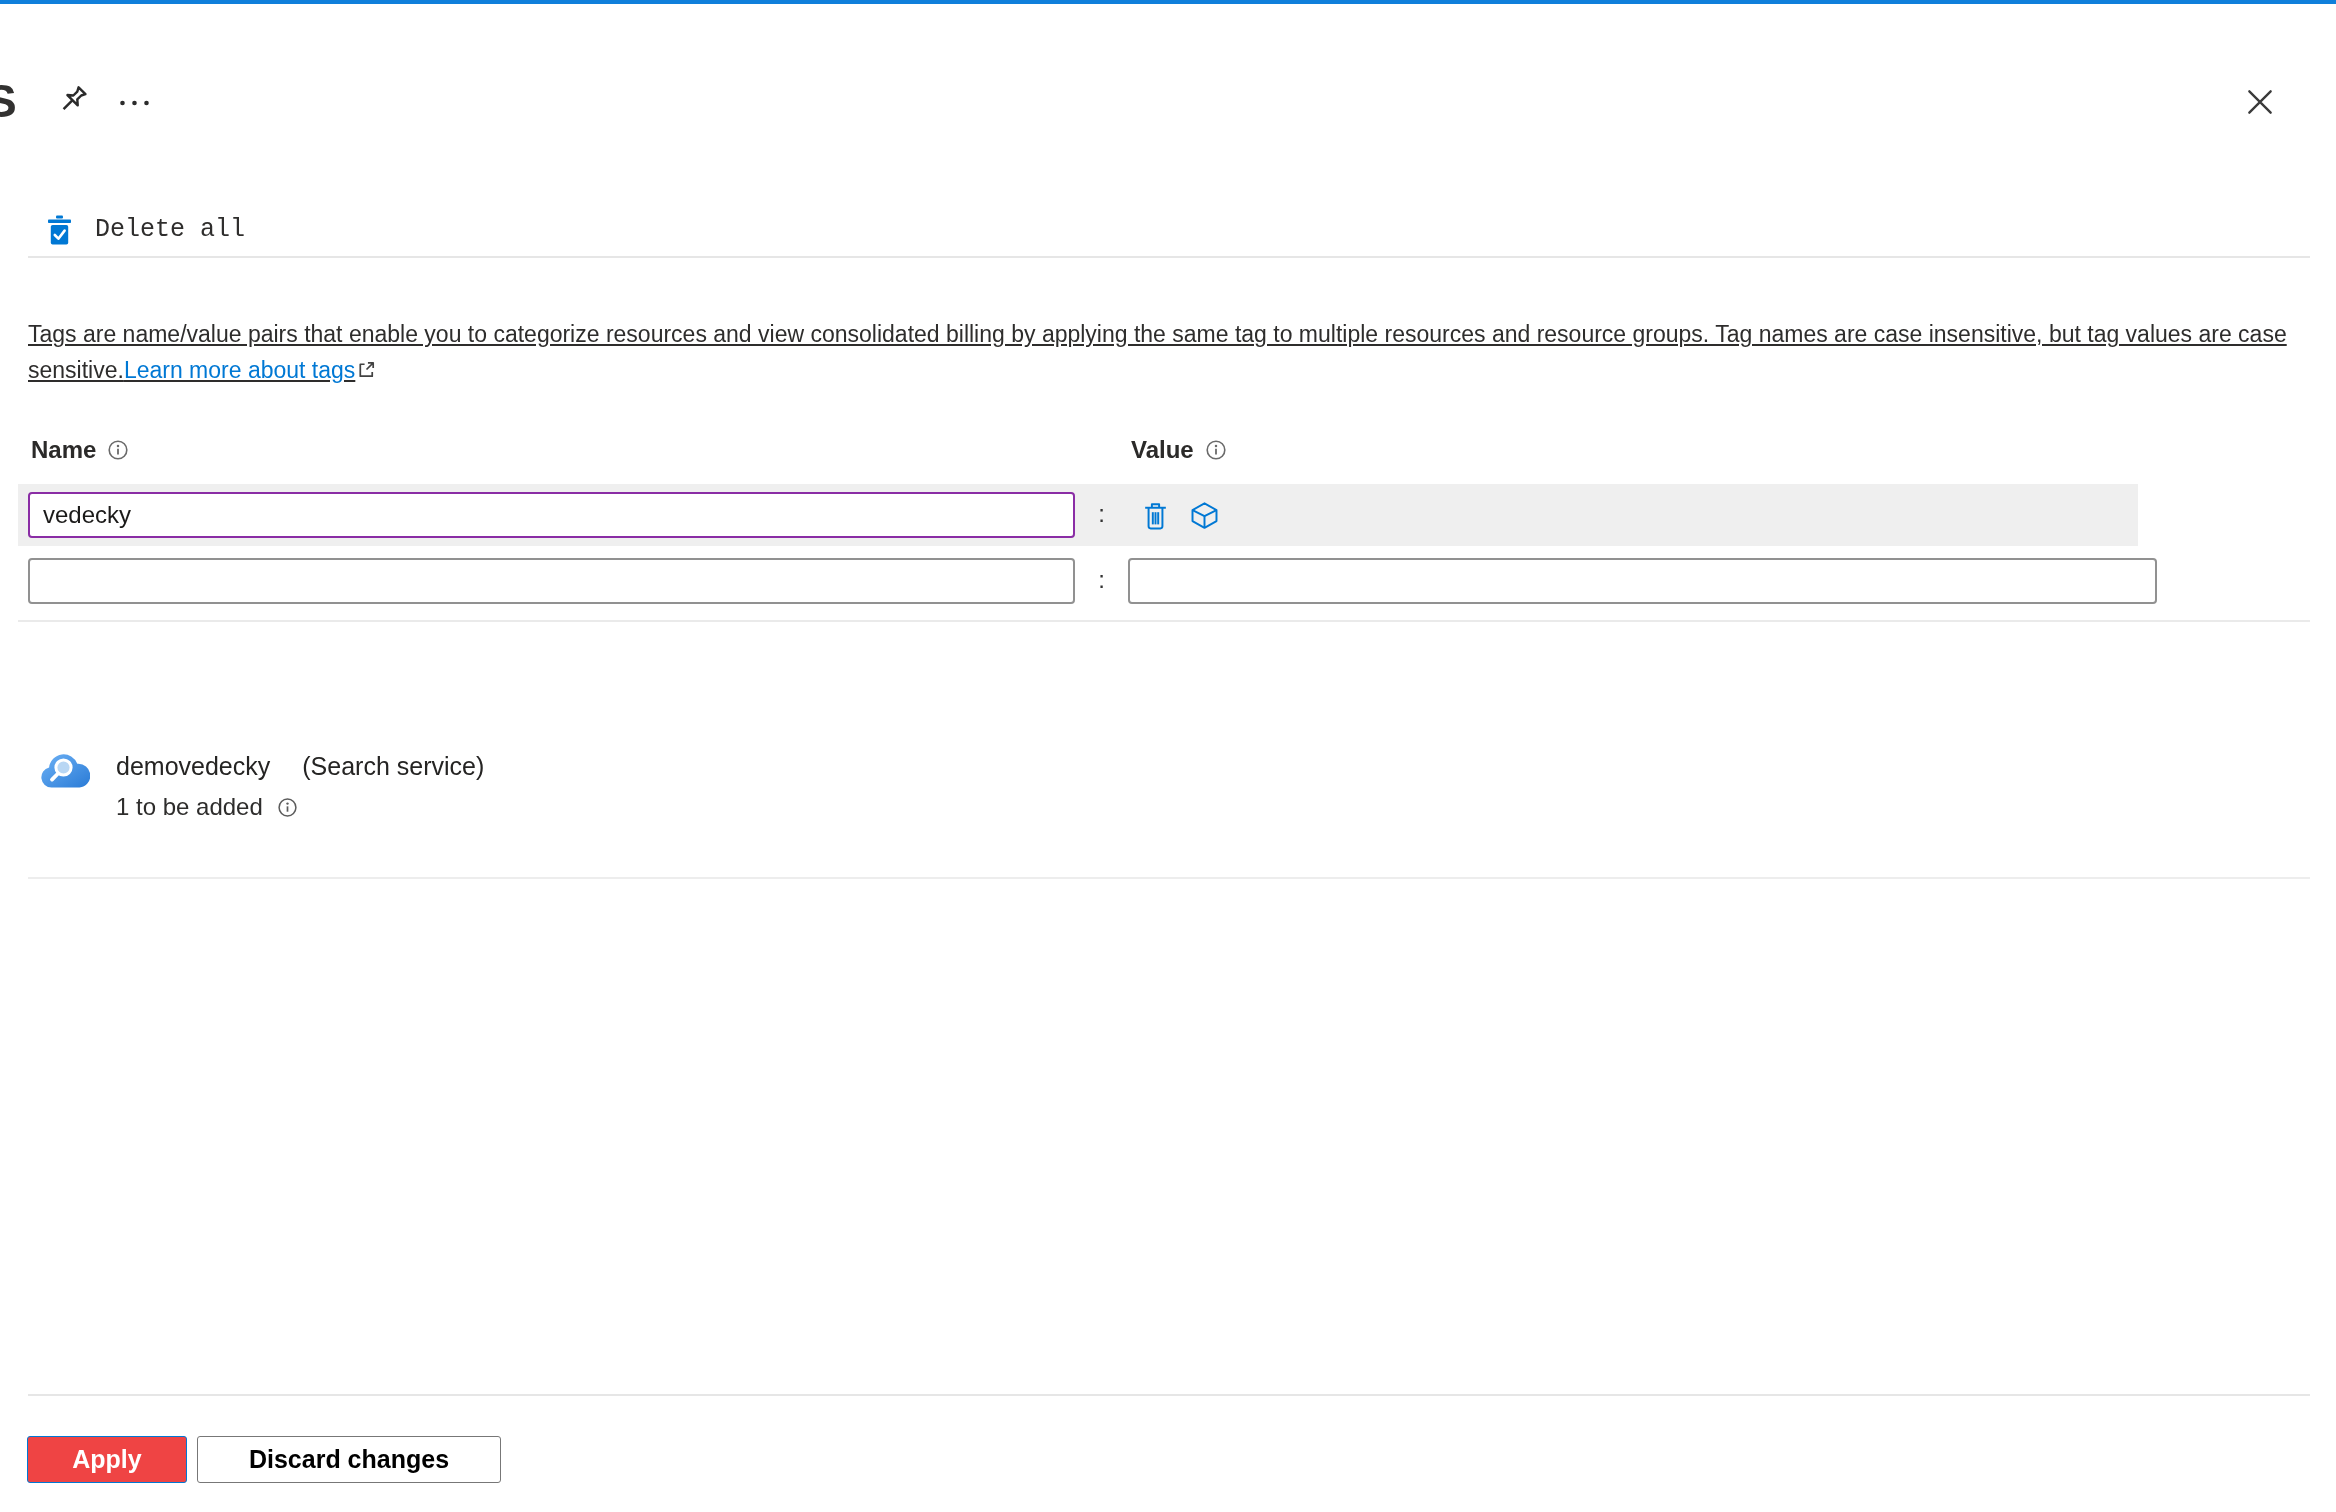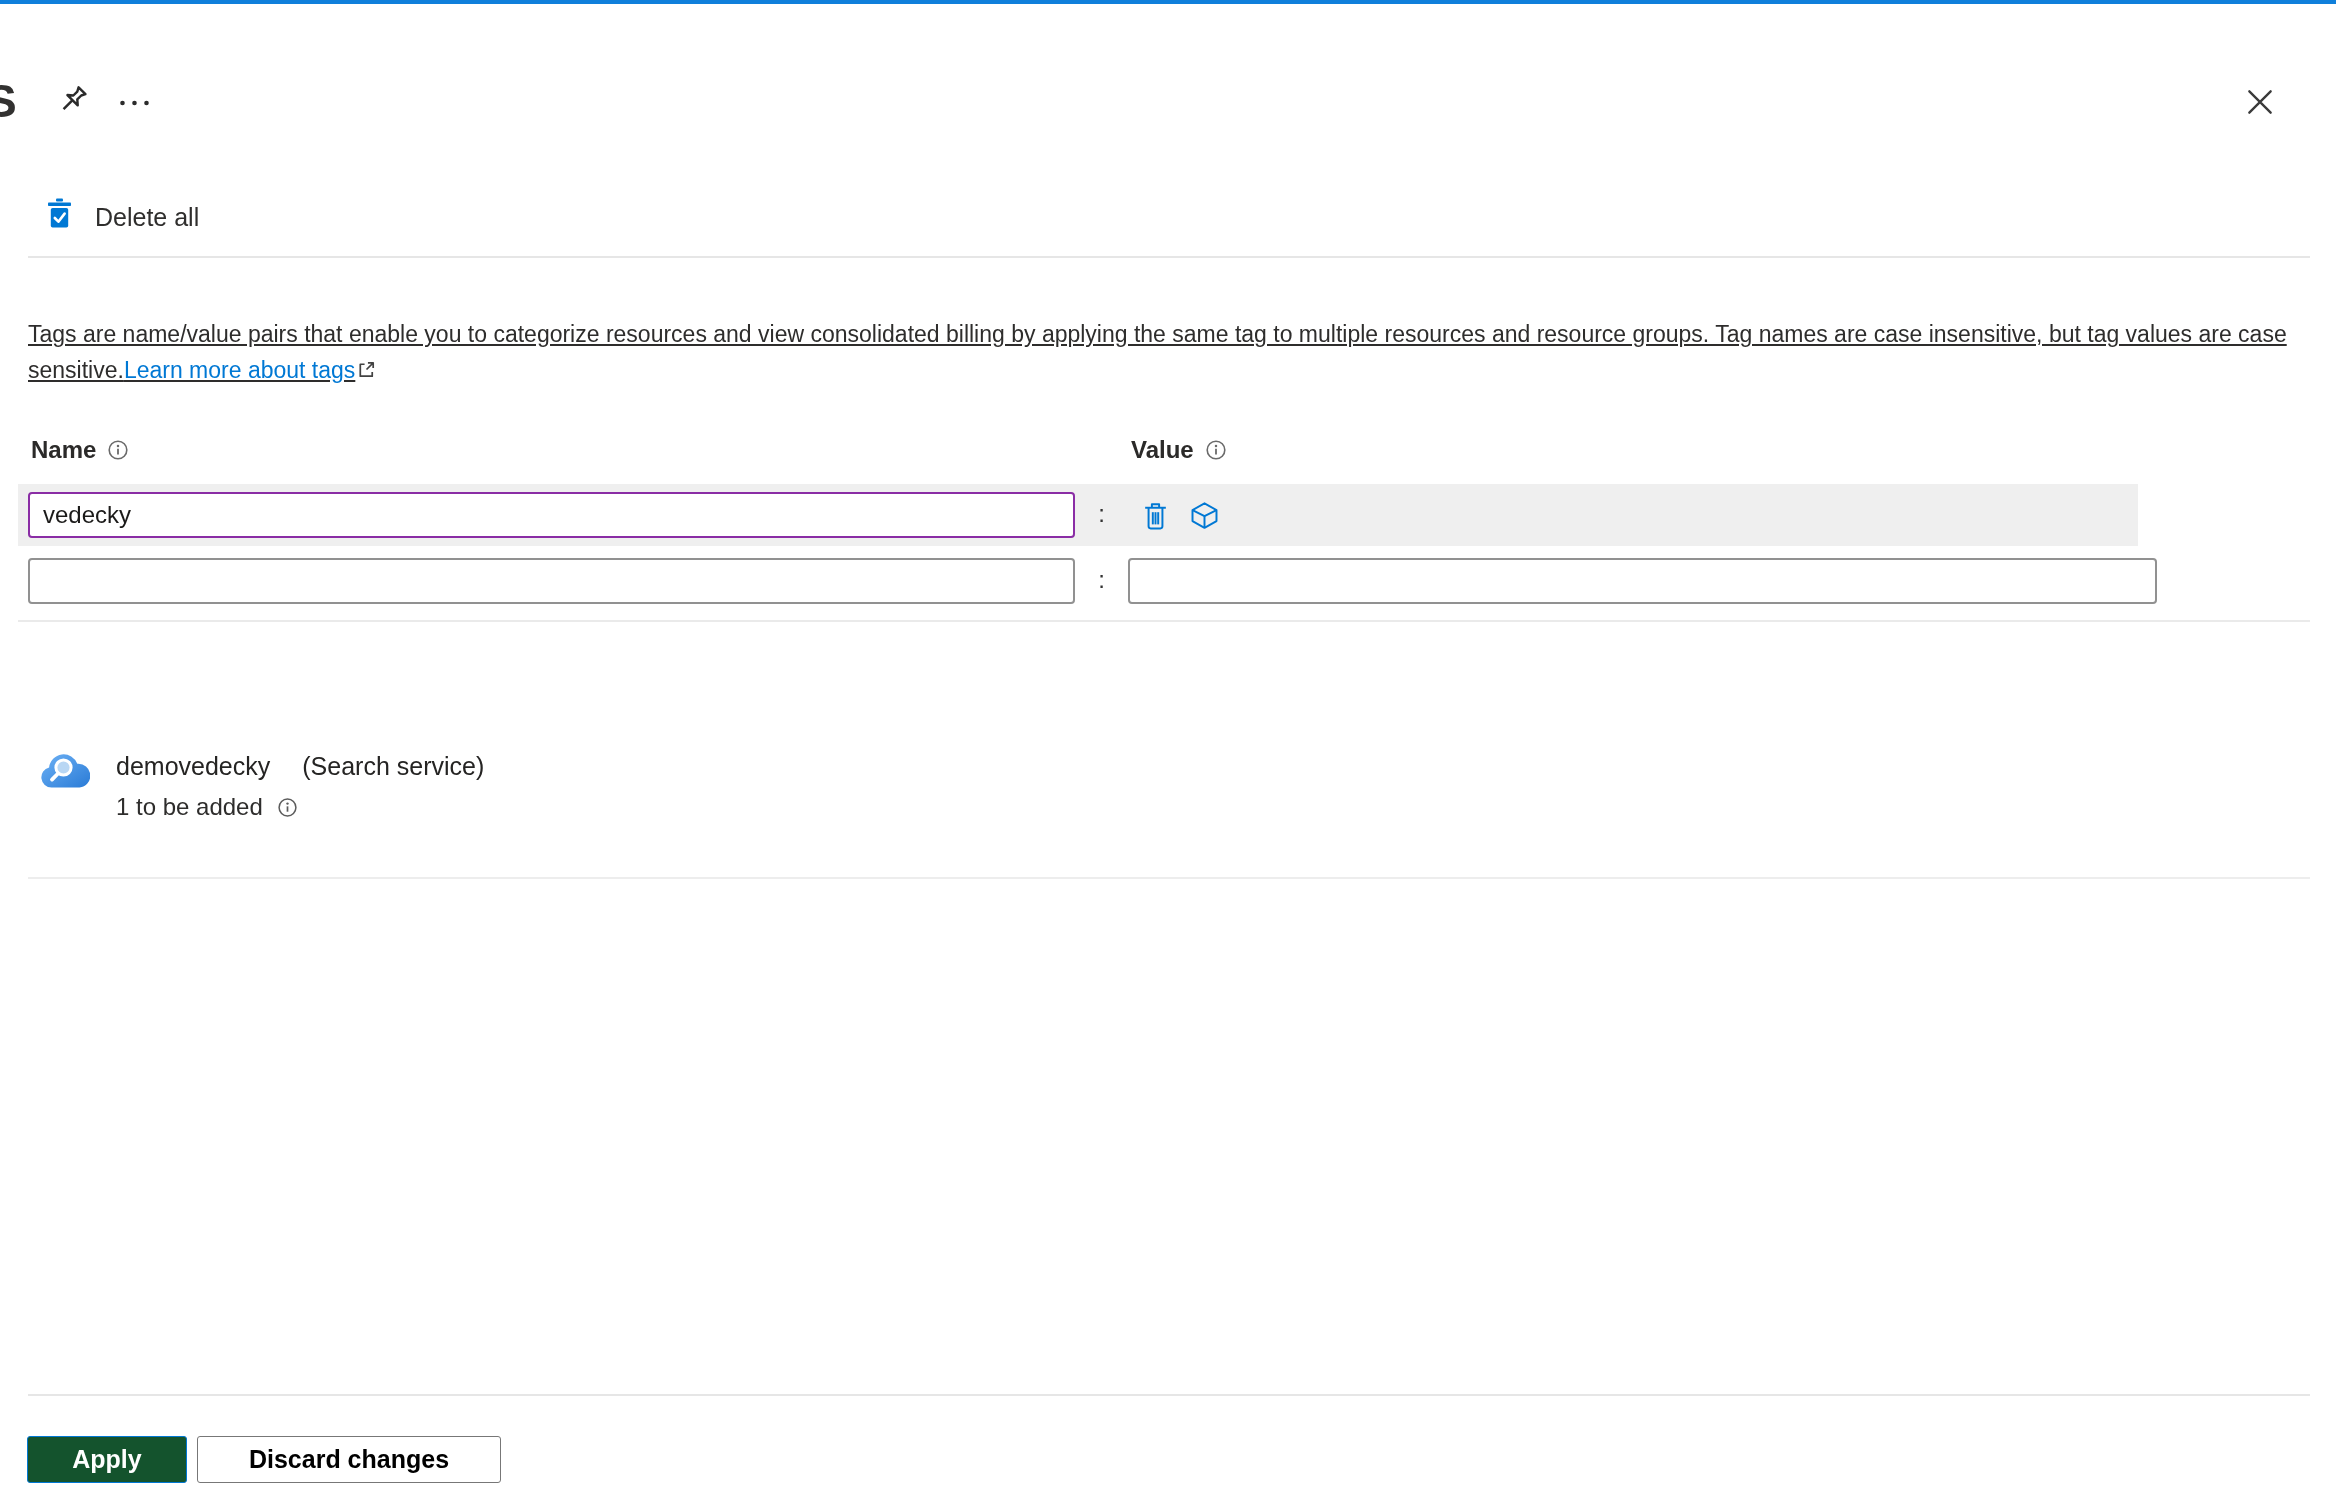--- a/index.html
+++ b/index.html
@@ -16,21 +16,21 @@
   .title-partial{
     position:absolute;left:-14px;top:78px;
     font-size:46px;font-weight:600;color:#323130;line-height:1;
   }
   .icon-btn{position:absolute;background:none;border:none;padding:0;cursor:pointer;line-height:0;}
   .pin-btn{left:56px;top:84px;}
   .more-btn{left:118px;top:98px;}
   .close-btn{left:2244px;top:86px;}
 
   
-  .cmdbar{position:absolute;left:46px;top:198px;display:flex;align-items:flex-end;gap:22px;cursor:pointer;background:none;border:none;padding:0;font-family:Liberation Sans, sans-serif;}
+  .cmdbar{position:absolute;left:46px;top:215px;display:flex;align-items:flex-start;gap:22px;cursor:pointer;background:none;border:none;padding:0;font-family:Liberation Mono, monospace;}
   .cmdbar-label{font-size:25px;color:#2f2e2d;}
   .cmd-divider{position:absolute;left:28px;right:26px;top:256px;border-top:2px solid #e6e6e6;}
 
   
   .content{position:absolute;left:28px;top:316px;width:2282px;}
   .description{font-size:23px;line-height:36px;color:#2e2d2c;margin:0;text-decoration:underline;}
   .learn-link{color:#0078d4;text-decoration:none;cursor:pointer;}
   .ext-icon{vertical-align:-2px;margin-left:1px;}
   .warning{font-size:23px;line-height:32px;font-weight:700;color:#2b2a29;margin:26px 0 0 0;}
 
@@ -57,21 +57,21 @@
   
   .resource{margin-top:128px;margin-left:10px;display:flex;gap:26px;align-items:flex-start;}
   .res-text{padding-top:2px;}
   .res-line1{display:flex;gap:32px;font-size:25px;color:#252423;}
   .res-line2{margin-top:12px;display:flex;align-items:center;gap:14px;font-size:24px;color:#2e2d2c;}
   .resource-divider{margin-top:56px;border-top:2px solid #ededed;width:2282px;}
 
   
   .footer-divider{position:absolute;left:28px;right:26px;top:1394px;border-top:2px solid #e6e6e6;}
   .btn{position:absolute;top:1436px;height:47px;border-radius:3px;font-family:inherit;font-size:25px;font-weight:600;cursor:pointer;}
-  .btn-apply{left:27px;width:160px;background:#14532d;border:1px solid #0078d4;color:#ffffff;}
+  .btn-apply{left:27px;width:160px;background:#ef4444;border:1px solid #0078d4;color:#ffffff;}
   .btn-discard{left:197px;width:304px;background:#ffffff;border:1.5px solid #777777;color:#000000;}
 
   .info-icon{display:inline-block;line-height:0;}
 </style>
 </head>
 <body>
 
 <div id="screen">
 
   <div class="topbar"></div>

